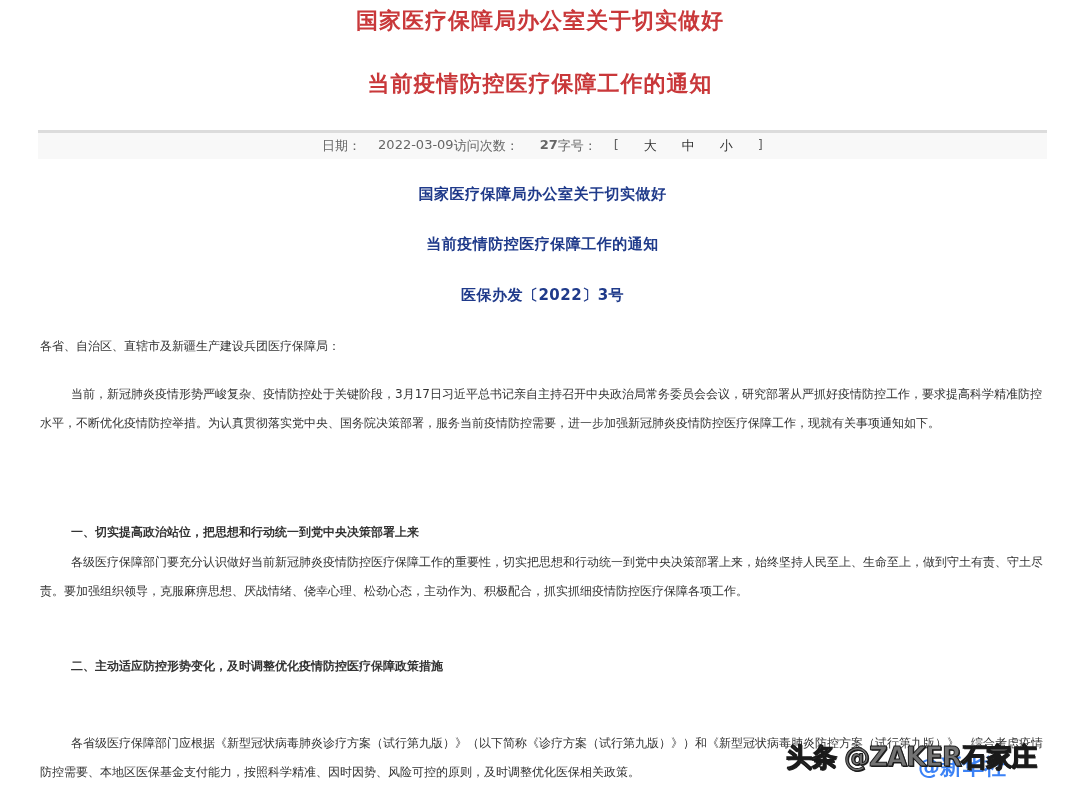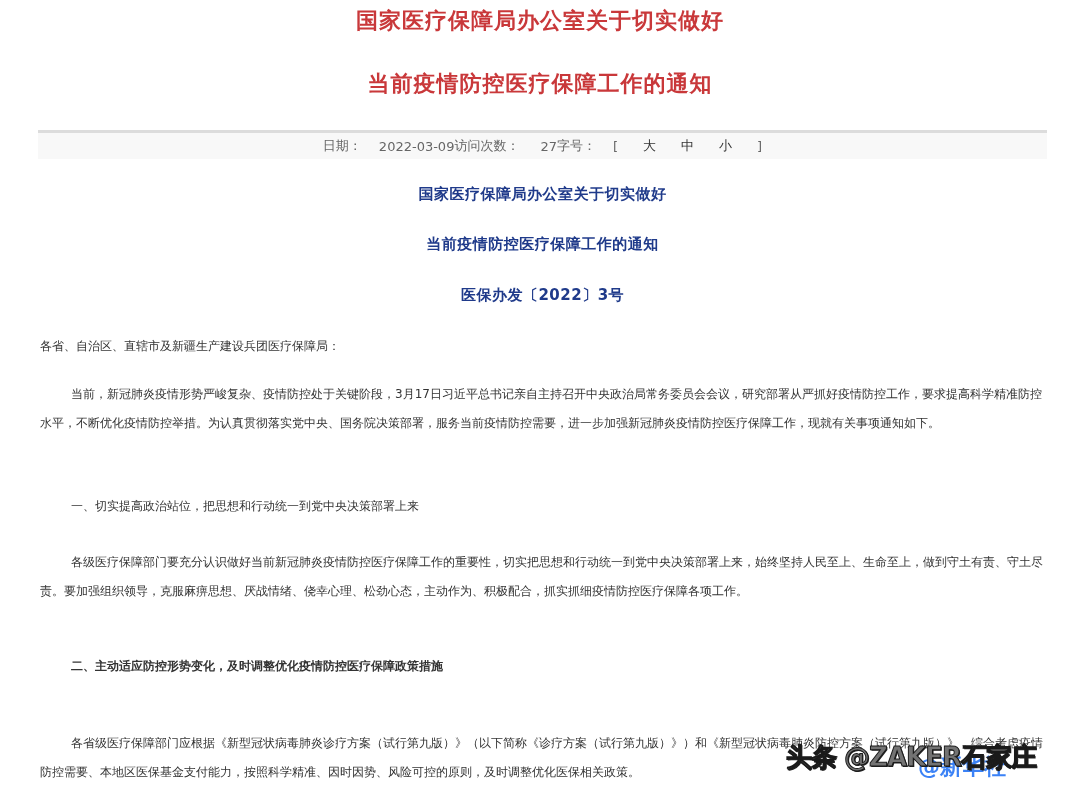--- a/index.html
+++ b/index.html
@@ -36,21 +36,21 @@
     height: 29px;
     background: #f8f8f8;
     border-top: 3px solid #dcdcdc;
     box-sizing: border-box;
     display: flex;
     align-items: center;
     justify-content: center;
     font-size: 13px;
     color: #666666;
   }
-  .info-item { display: inline-flex; align-items: center; gap: 17px; }
+  .info-item { display: inline-flex; align-items: flex-start; gap: 17px; }
   .info-item + .info-item { }
   .font-size-link {
     color: #333333;
     margin: 0 4px;
     cursor: pointer;
   }
   .bracket { color: #666; }
 
   .doc-heading {
     position: absolute;
@@ -70,21 +70,21 @@
     position: absolute;
     left: 40px;
     width: 1008px;
     font-size: 12px;
     line-height: 29px;
     color: #333333;
     margin: 0;
   }
   .salutation { top: 332px; }
   .para1 { top: 380px; text-indent: 31px; }
-  .sec1 { top: 492px; text-indent: 31px; font-weight: normal; }
+  .sec1 { top: 518px; text-indent: 31px; font-weight: bold; }
   .para2 { top: 540px; text-indent: 31px; margin-top: 8px; }
   .sec2 { top: 652px; text-indent: 31px; font-weight: bold; }
   .para3 { top: 729px; text-indent: 31px; }
 
   .watermark-faint {
     position: absolute;
     left: 918px;
     top: 752px;
     font-size: 22px;
     color: #3b82f6;
@@ -108,21 +108,21 @@
 <div class="page-title l1">国家医疗保障局办公室关于切实做好</div>
 <div class="page-title l2">当前疫情防控医疗保障工作的通知</div>
 
 <div class="info-bar">
   <span class="info-item">
     <span>日期：</span>
     <span>2022-03-09</span>
   </span>
   <span class="info-item">
     <span>访问次数：</span>
-    <span style="margin-left:4px;">27</span>
+    <span style="margin-left:4px;font-weight:bold;">27</span>
   </span>
   <span class="info-item">
     <span>字号：</span>
     <span class="bracket" style="margin-right:4px;">[</span>
     <span class="font-size-link">大</span>
     <span class="font-size-link">中</span>
     <span class="font-size-link">小</span>
     <span class="bracket" style="margin-left:4px;">]</span>
   </span>
 </div>

